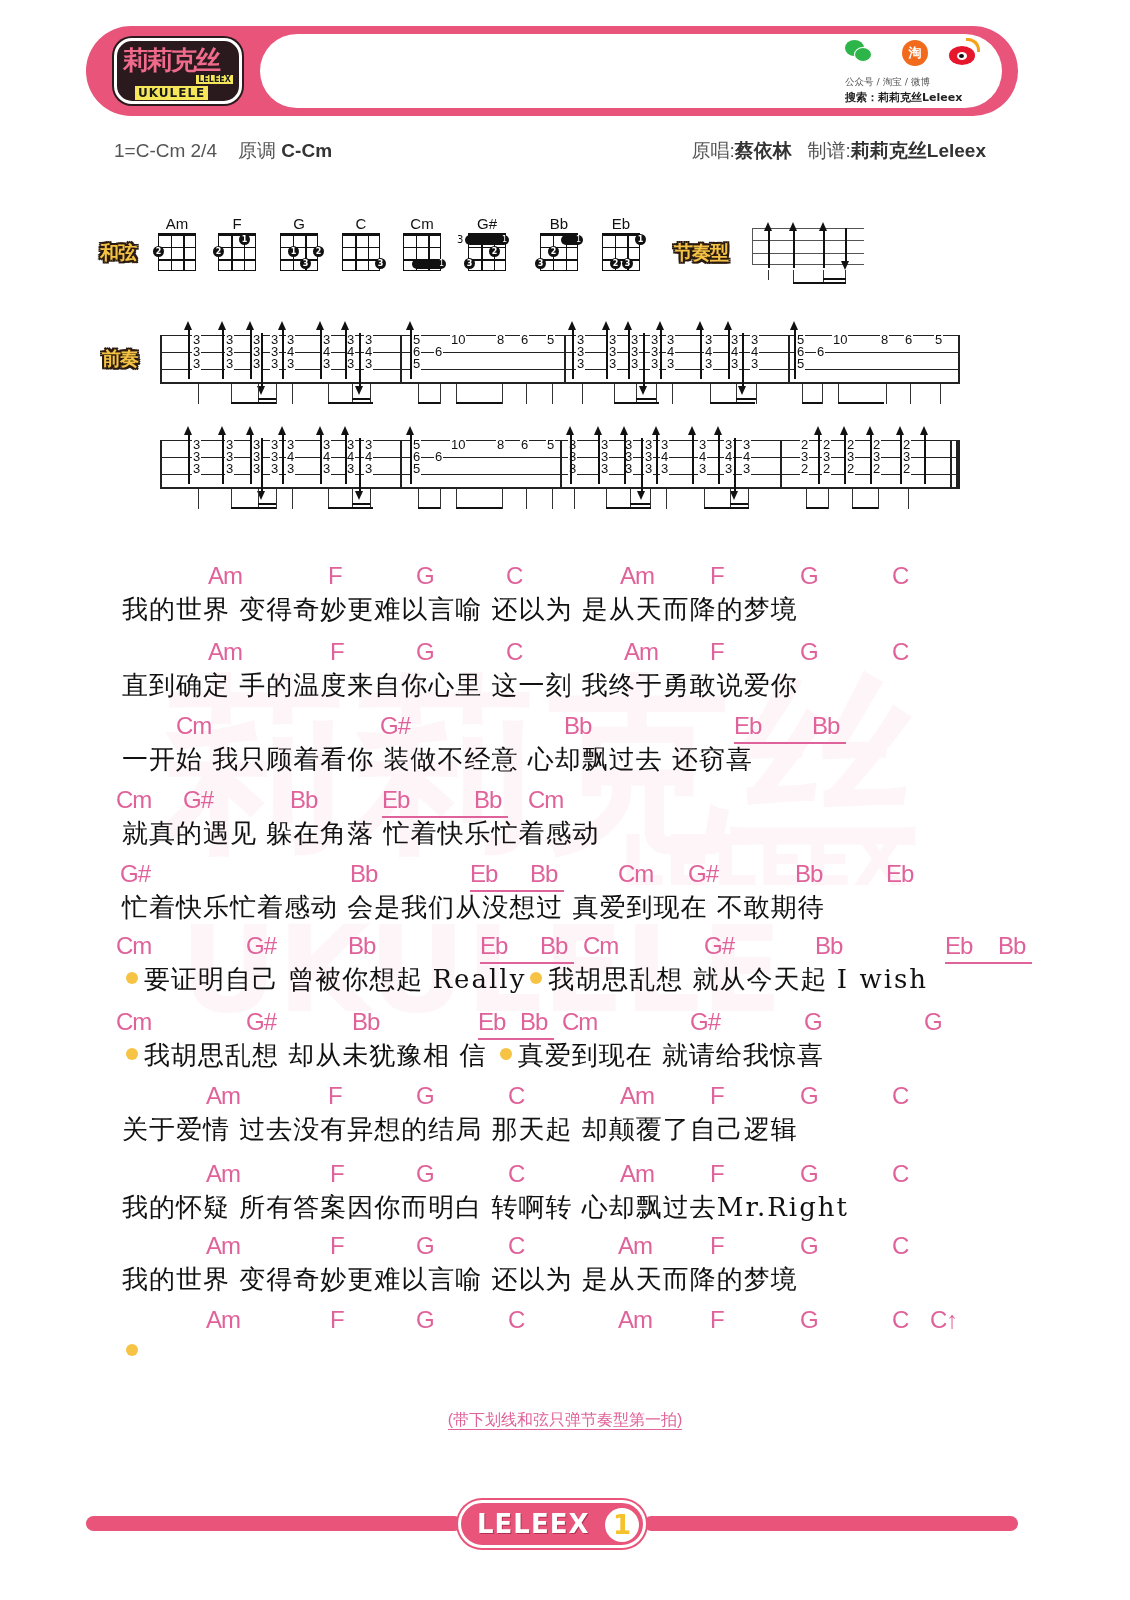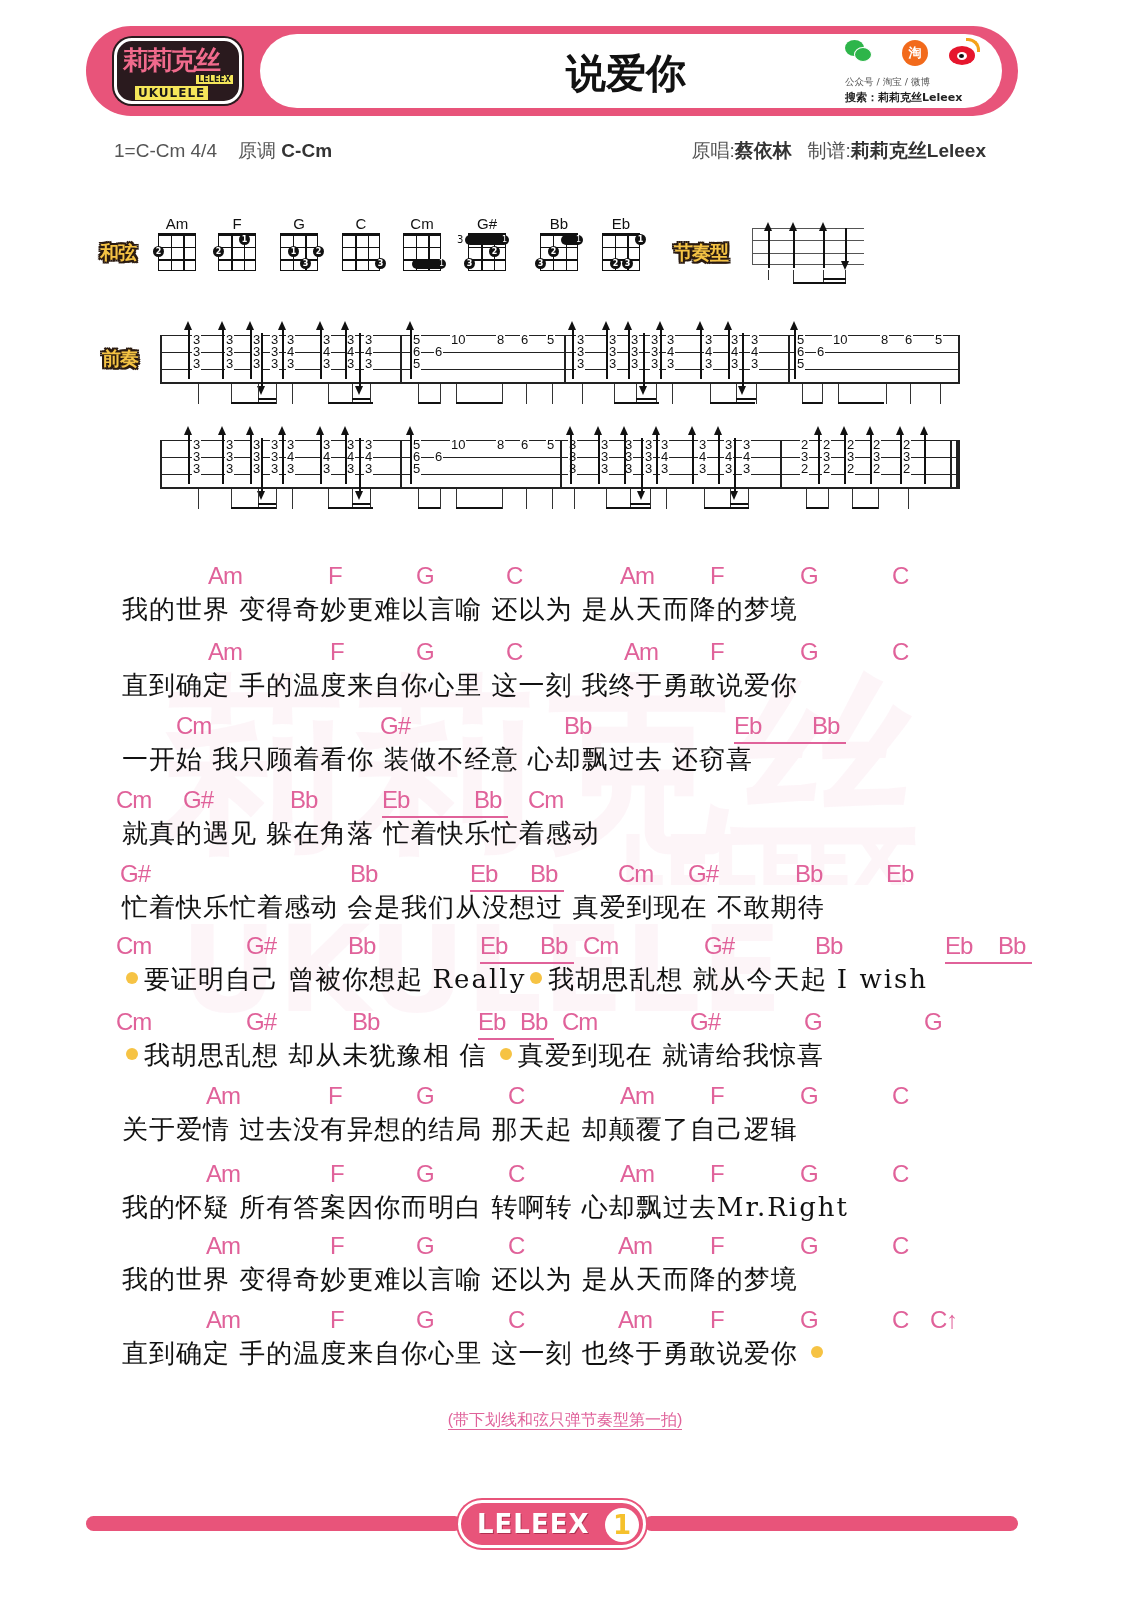--- a/index.html
+++ b/index.html
@@ -85,41 +85,40 @@
 </head>
 <body>
 
 <div class="header">
   <div class="logo">
     <div class="logo-top">莉莉克丝</div>
     <div class="logo-leleex">LELEEX</div>
     <div class="logo-uk">UKULELE</div>
   </div>
   <div class="header-inner">
-    <div class="title"><span>说爱你</span></div>
     <div class="social">
       <div class="soc-icon wechat">
           <div class="b1"></div>
           <div class="b2"></div>
         </div>
       <div class="soc-icon taobao">淘</div>
       <div class="soc-icon weibo">
           <div class="eye"></div>
           <div class="pupil"></div>
           <div class="pupil2"></div>
           <div class="arc"></div>
         </div>
       <div class="soc-labels">公众号  /  淘宝  /  微博</div>
       <div class="soc-search">搜索：莉莉克丝Leleex</div>
     </div>
   </div>
 </div>
 
 <div class="meta-left">
-  <span>1=C-Cm 4/4</span>&nbsp;&nbsp;&nbsp;
+  <span>1=C-Cm 2/4</span>&nbsp;&nbsp;&nbsp;
   <span>原调</span>
   <b>C-Cm</b>
 </div>
 <div class="meta-right">
   <span>原唱:</span><b>蔡依林</b>&nbsp;&nbsp;
   <span>制谱:</span><b>莉莉克丝Leleex</b>
 </div>
 
 <div class="gold-label" style="left:100px; top:240px;">和弦</div>
 
@@ -735,21 +734,21 @@
       <span style="left: 206px;">Am</span>
       <span style="left: 330px;">F</span>
       <span style="left: 416px;">G</span>
       <span style="left: 508px;">C</span>
       <span style="left: 618px;">Am</span>
       <span style="left: 710px;">F</span>
       <span style="left: 800px;">G</span>
       <span style="left: 892px;">C</span>
       <span style="left: 930px;">C↑</span>
     </div>
-    <div class="lyricline" style="top: 1336px;"><span>直到确定  手的温度来自你心里    这一刻  也终于勇敢说爱你 </span><span class="ydot"></span></div>
+    <div class="lyricline" style="top: 1336px;"><span class="ydot"></span></div>
   </div>
 
 <div class="note"><span>(带下划线和弦只弹节奏型第一拍)</span></div>
 
 <div class="foot-bar" style="left:86px; width:376px;"></div>
 <div class="foot-bar" style="left:644px; width:374px;"></div>
 <div class="foot-badge">
   <div class="foot-text">LELEEX</div>
   <div class="foot-num">1</div>
 </div>

